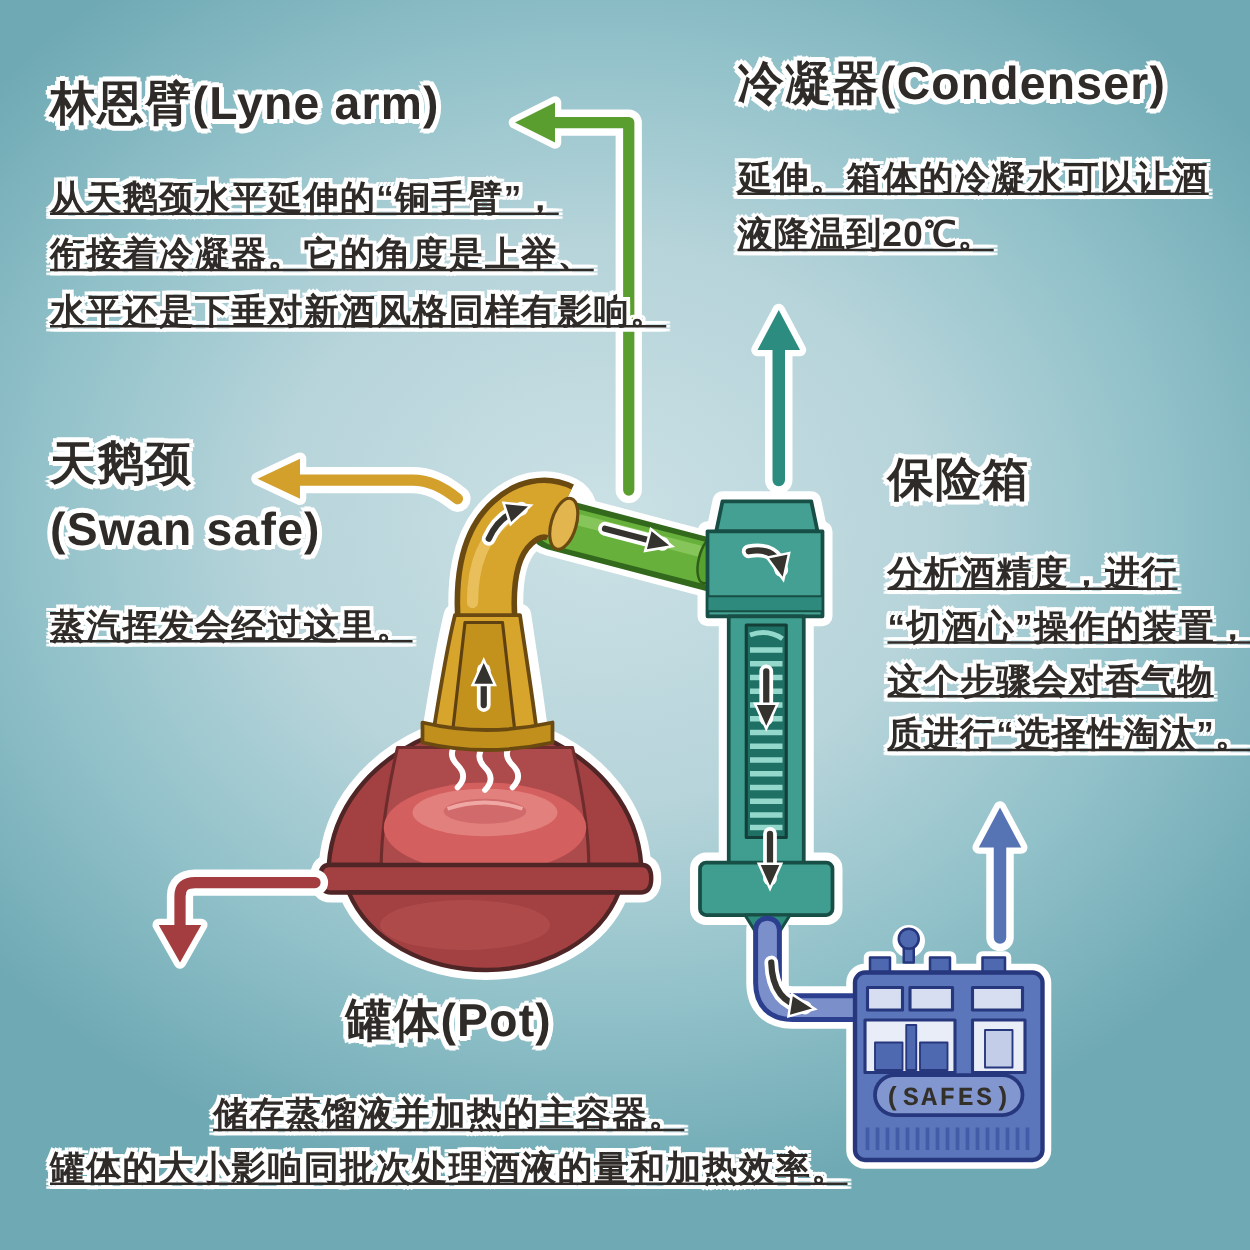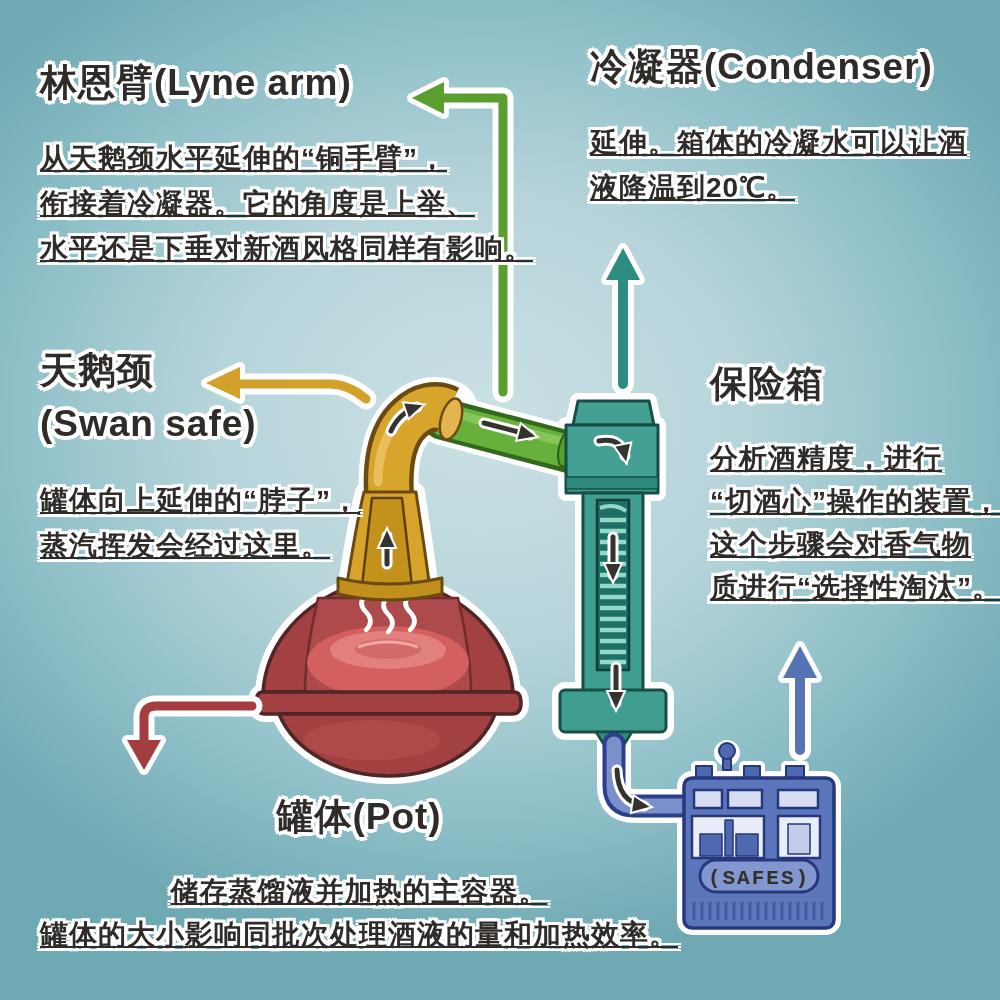--- a/index.html
+++ b/index.html
@@ -244,21 +244,20 @@
   <div class="gap12">
     <div class="t-line">延伸。箱体的冷凝水可以让酒</div>
     <div class="t-line">液降温到20℃。</div>
   </div>
 </div>
 
 <div class="tblock lh45 title-lh53" style="left:40px;top:344px;">
   <div class="t-title">天鹅颈</div>
   <div class="t-title">(Swan safe)</div>
   <div class="gap12">
-    <div class="t-line">罐体向上延伸的“脖子”，</div>
     <div class="t-line">蒸汽挥发会经过这里。</div>
   </div>
 </div>
 
 <div class="tblock lh43 title-lh51" style="left:710px;top:358px;">
   <div class="t-title">保险箱</div>
   <div class="gap12">
     <div class="t-line">分析酒精度，进行</div>
     <div class="t-line">“切酒心”操作的装置，</div>
     <div class="t-line">这个步骤会对香气物</div>

